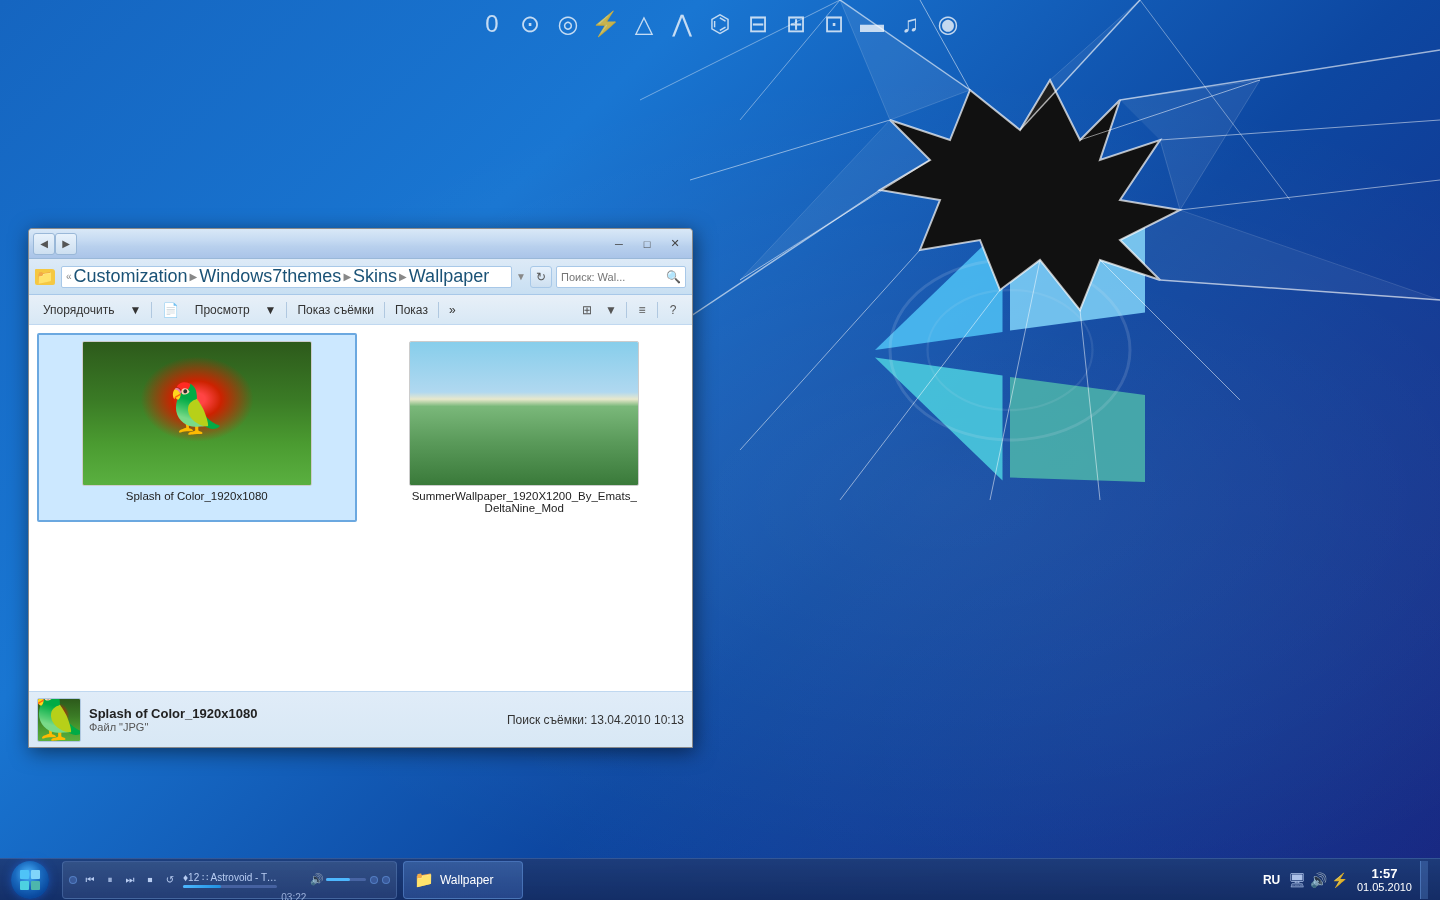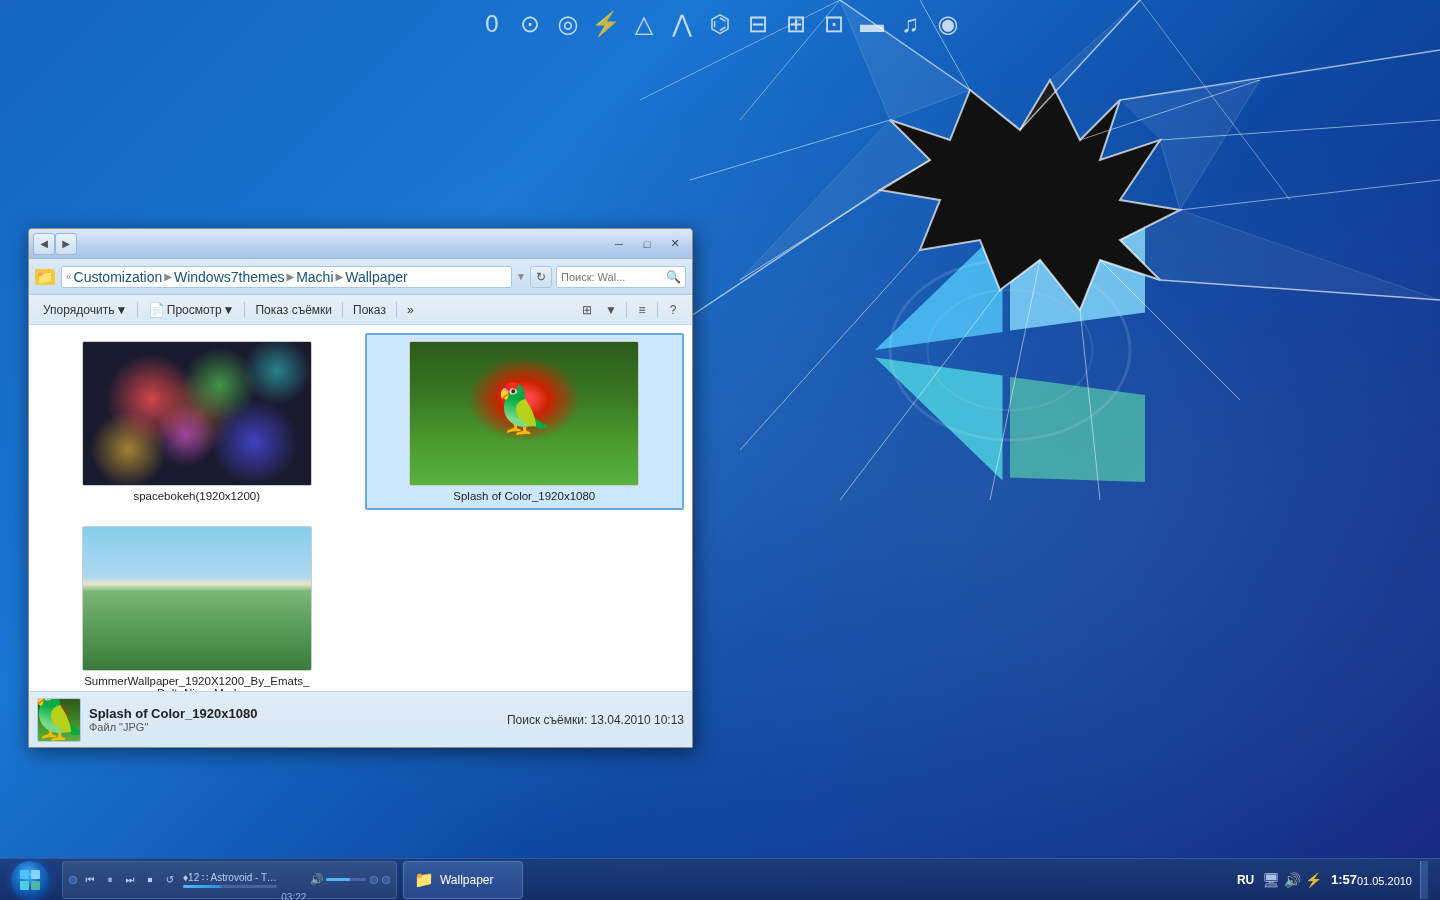--- a/index.html
+++ b/index.html
@@ -154,21 +154,21 @@
       border: 1px solid #a8c8e8;
       border-radius: 2px;
       display: flex;
       align-items: center;
       padding: 0 4px;
       font-size: 12px;
       color: #1a5276;
       gap: 2px;
     }
     .bc-sep { color: #888; font-size: 10px; }
-    .bc-item { color: #1a5276; font-size: 14px; cursor: pointer; }
+    .bc-item { color: #1a5276; font-size: 18px; cursor: pointer; }
     .bc-dropdown { font-size: 10px; color: #888; cursor: pointer; }
     .refresh-btn {
       width: 22px;
       height: 22px;
       border: 1px solid #a8c8e8;
       border-radius: 3px;
       background: linear-gradient(180deg, #e8f2fc 0%, #cddff0 100%);
       display: flex;
       align-items: center;
       justify-content: center;
@@ -214,21 +214,21 @@
     }
     .tool-btn {
       height: 22px;
       padding: 0 6px;
       font-size: 12px;
       color: #333;
       cursor: pointer;
       border-radius: 2px;
       display: flex;
       align-items: center;
-      gap: 1px;
+      gap: 15px;
     }
     .tool-sep { width: 1px; height: 16px; background: #b0c8e0; margin: 0 2px; }
     .tool-spacer { flex: 1; }
     .view-btns { display: flex; align-items: center; gap: 2px; }
     .view-btn {
       width: 22px;
       height: 22px;
       display: flex;
       align-items: center;
       justify-content: center;
@@ -489,22 +489,22 @@
       align-items: center;
       gap: 4px;
     }
     .tray-icon {
       color: rgba(200,220,255,0.85);
       font-size: 14px;
       cursor: pointer;
     }
     .tray-clock {
       display: flex;
-      flex-direction: row;
-      align-items: flex-end;
+      flex-direction: column;
+      align-items: center;
       color: white;
     }
     .tray-time { font-size: 13px; font-weight: 600; }
     .tray-date { font-size: 11px; }
     .show-desktop {
       width: 8px;
       height: 38px;
       background: rgba(100,150,220,0.3);
       border-left: 1px solid rgba(100,150,220,0.5);
       cursor: pointer;
@@ -588,21 +588,21 @@
   </div>
 
   <div class="nav-bar">
     <div class="folder-icon-small">📁</div>
     <div class="breadcrumb-bar">
       <span class="bc-sep">«</span>
       <span class="bc-item">Customization</span>
       <span class="bc-sep">▶</span>
       <span class="bc-item">Windows7themes</span>
       <span class="bc-sep">▶</span>
-      <span class="bc-item">Machi</span>
+      <span class="bc-item">Skins</span>
       <span class="bc-sep">▶</span>
       <span class="bc-item">Wallpaper</span>
     </div>
     <div class="bc-dropdown">▼</div>
     <div class="refresh-btn">↻</div>
     <div class="search-box">
       <input type="text" placeholder="Поиск: Wal..." style="">
       <span class="search-icon-btn">🔍</span>
     </div>
   </div>
@@ -637,26 +637,20 @@
       <div class="tool-sep"></div>
       <div class="view-btn">≡</div>
       <div class="tool-sep"></div>
       <div class="view-btn">?</div>
     </div>
   </div>
 
   <div class="content-area">
     <div class="file-grid">
 
-      <div class="file-item">
-        <div class="file-thumb">
-          <div class="thumb-bokeh"></div>
-        </div>
-        <div class="file-name">spacebokeh(1920x1200)</div>
-      </div>
 
       <div class="file-item selected">
         <div class="file-thumb">
           <div class="thumb-parrot"></div>
         </div>
         <div class="file-name">Splash of Color_1920x1080</div>
       </div>
 
       <div class="file-item">
         <div class="file-thumb">

